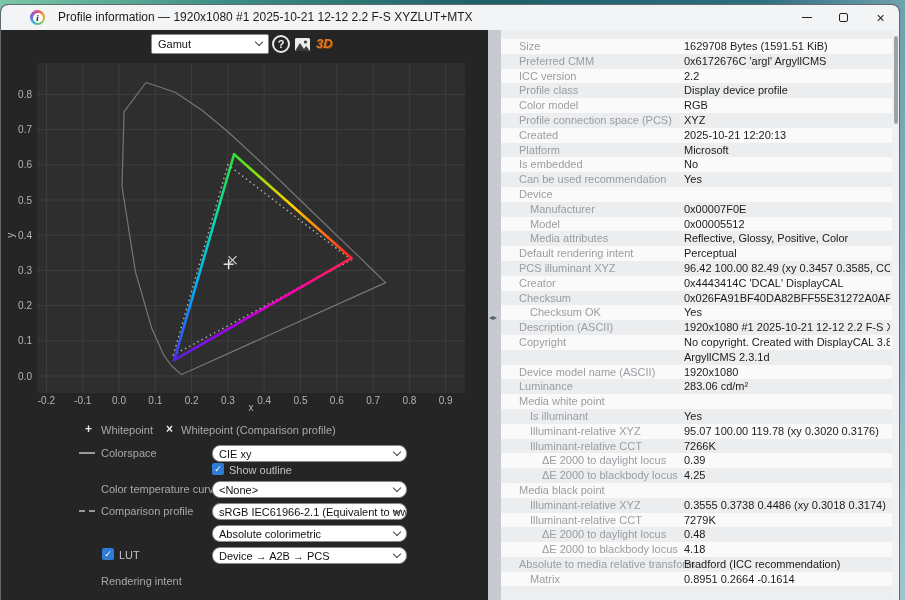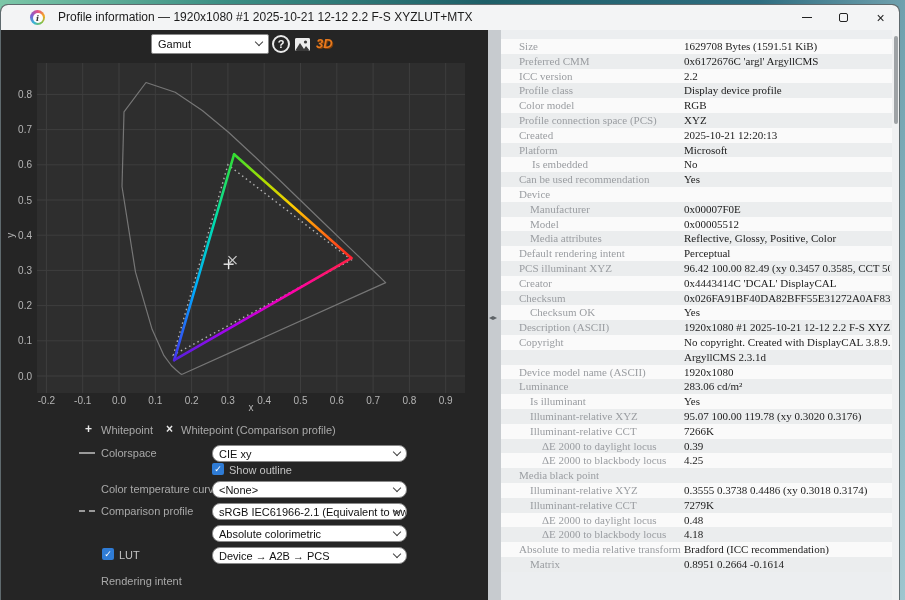--- a/index.html
+++ b/index.html
@@ -55,21 +55,21 @@
   .ctl-combo { left:211px; width:195px; height:17px;border-radius:8px; }
   .checkbox { position:absolute; width:12px; height:12px; background:#2f7cd6; border-radius:2px;
               color:#fff; font-size:9px; line-height:12px; text-align:center; cursor:pointer; }
   
   .sash { position:absolute; left:487px; top:25px; width:13px; bottom:0; background:#c7cbcf;
           display:flex; align-items:center; justify-content:center; cursor:col-resize; }
   .sash .grip2 { position:absolute; top:283px; left:1px; color:#5c6165; font-size:8px; }
   
   .right-pane { position:absolute; left:500px; top:25px; width:391px; bottom:0;
                 background:#eceef0; overflow:hidden; padding-top:9px; }
-  .prow { position:relative; height:14.8px; font-size:11px;font-family:Liberation Serif, serif; }
+  .prow { position:relative; height:14.8px; font-size:11px; }
   .prow:nth-child(odd) { background:#fafafa; }
   .prow:nth-child(even) { background:#ebedee; }
   .plabel { position:absolute; top:1px; color:#9a9da1; white-space:nowrap; }
   .pvalue { position:absolute; left:183px; right:2px; top:1px; color:#1b1b1b;
             white-space:nowrap; overflow:hidden; }
   .scrollbar { position:absolute; left:891px; top:25px; width:8px; bottom:0; background:#f0f1f2; }
   .scrollbar .thumb { position:absolute; left:2px; top:6px; width:4px; height:88px;
             background:#9fa3a6; border-radius:2px; cursor:pointer; }
 </style>
 </head>
@@ -270,21 +270,21 @@
           </div>
           <div class="prow">
             <span class="plabel" style="left: 18px;">Created</span>
             <span class="pvalue">2025-10-21 12:20:13</span>
           </div>
           <div class="prow">
             <span class="plabel" style="left: 18px;">Platform</span>
             <span class="pvalue">Microsoft</span>
           </div>
           <div class="prow">
-            <span class="plabel" style="left: 18px; margin-left: 13px;">Is embedded</span>
+            <span class="plabel" style="left: 18px;">Is embedded</span>
             <span class="pvalue">No</span>
           </div>
           <div class="prow">
             <span class="plabel" style="left: 18px;">Can be used recommendation</span>
             <span class="pvalue">Yes</span>
           </div>
           <div class="prow">
             <span class="plabel" style="left: 18px;">Device</span>
             <span class="pvalue"></span>
           </div>
@@ -332,20 +332,24 @@
             <span class="plabel" style="left: 18px;"></span>
             <span class="pvalue">ArgyllCMS 2.3.1d</span>
           </div>
           <div class="prow">
             <span class="plabel" style="left: 18px;">Device model name (ASCII)</span>
             <span class="pvalue">1920x1080</span>
           </div>
           <div class="prow">
             <span class="plabel" style="left: 18px;">Luminance</span>
             <span class="pvalue">283.06 cd/m²</span>
+          </div>
+          <div class="prow">
+            <span class="plabel" style="left: 18px;">Media white point</span>
+            <span class="pvalue"></span>
           </div>
           <div class="prow">
             <span class="plabel" style="left: 29px;">Is illuminant</span>
             <span class="pvalue">Yes</span>
           </div>
           <div class="prow">
             <span class="plabel" style="left: 29px;">Illuminant-relative XYZ</span>
             <span class="pvalue">95.07 100.00 119.78 (xy 0.3020 0.3176)</span>
           </div>
           <div class="prow">

